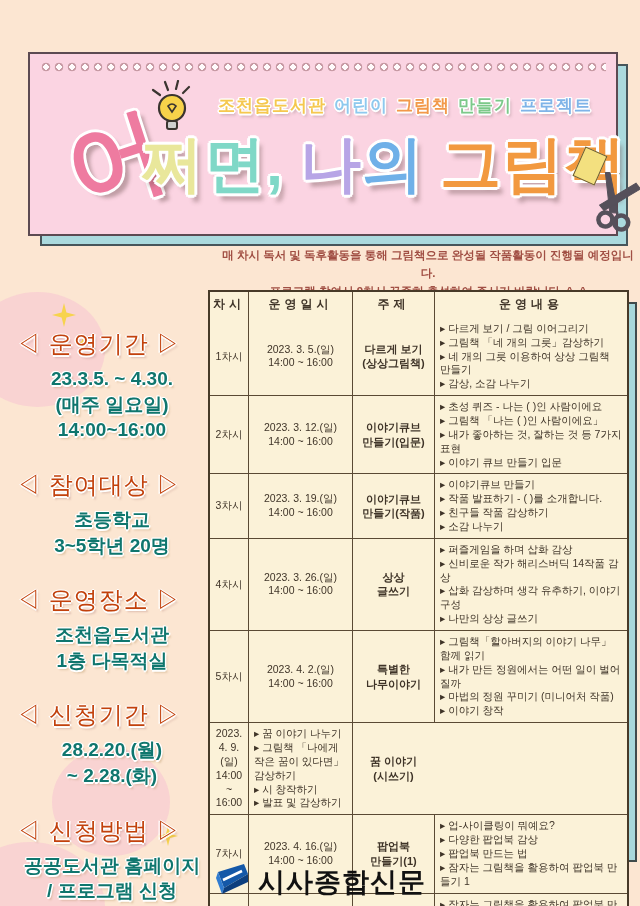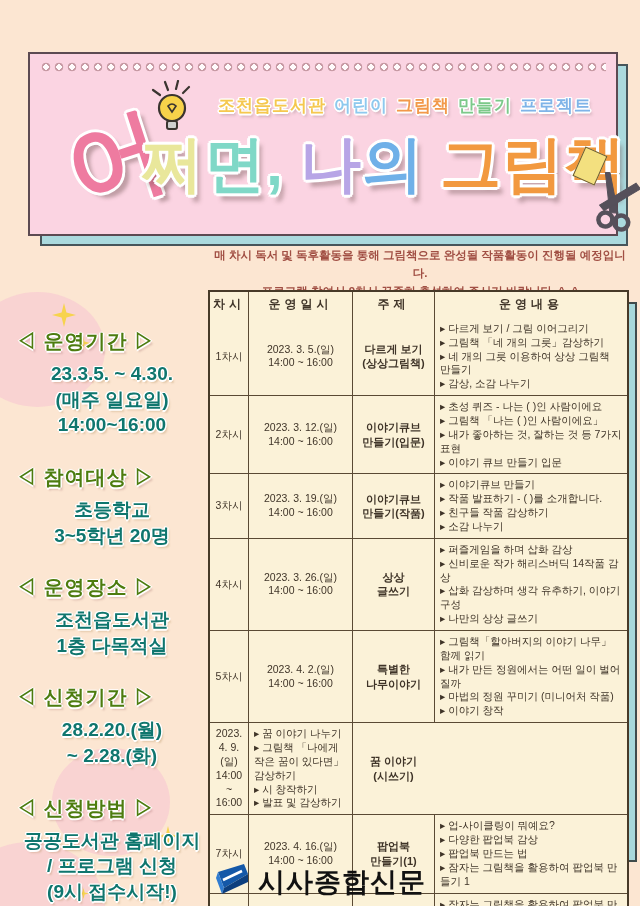--- a/index.html
+++ b/index.html
@@ -33,26 +33,26 @@
   .title-rest{position:absolute;left:112px;top:70px;font-size:61px;font-weight:bold;
     letter-spacing:1px;white-space:nowrap;}
   .title-rest span{text-shadow:-3px 0 #fff,3px 0 #fff,0 -3px #fff,0 3px #fff,
     -2px -2px #fff,2px 2px #fff,2px -2px #fff,-2px 2px #fff,5px 7px 4px rgba(120,90,90,.45);}
   .gap{margin-left:16px;}
   .bulb{position:absolute;left:118px;top:26px;}
   .tape{position:absolute;left:548px;top:96px;width:22px;height:30px;background:#f3e07f;
     border:1.5px solid #6b5b35;transform:rotate(24deg);}
   .scissors{position:absolute;left:555px;top:118px;}
   
-  .notice{position:absolute;left:208px;top:247px;width:424px;text-align:center;
+  .notice{position:absolute;left:216px;top:247px;width:424px;text-align:center;
     font-size:11.5px;font-weight:bold;color:#a14f44;line-height:1.55;}
   
   .sidebar{position:absolute;left:16px;top:328px;width:192px;}
   .side-sec{margin-bottom:26px;}
-  .side-head{font-size:20px;font-weight:bold;color:#4d7c0f;letter-spacing:1px;
+  .side-head{font-size:24px;font-weight:normal;color:#c2410c;letter-spacing:1px;
     text-shadow:-1.5px 0 #fff,1.5px 0 #fff,0 -1.5px #fff,0 1.5px #fff,2px 3px 2px rgba(150,90,90,.3);
     margin-bottom:6px;}
   .side-body{font-size:19px;font-weight:bold;color:#0f766e;line-height:1.35;white-space:pre-line;
     text-shadow:-1.5px 0 #fff,1.5px 0 #fff,0 -1.5px #fff,0 1.5px #fff,
     -1px -1px #fff,1px 1px #fff,2px 3px 2px rgba(160,120,60,.3);text-align:center;}
   
   .table-shadow{position:absolute;left:219px;top:302px;width:414px;height:556px;
     background:#a7d8da;border:2px solid #3f4b4b;}
   .sched{position:absolute;left:208px;top:290px;width:417px;background:#fbf2d8;
     border:2.5px solid #473a28;color:#3f3428;}

